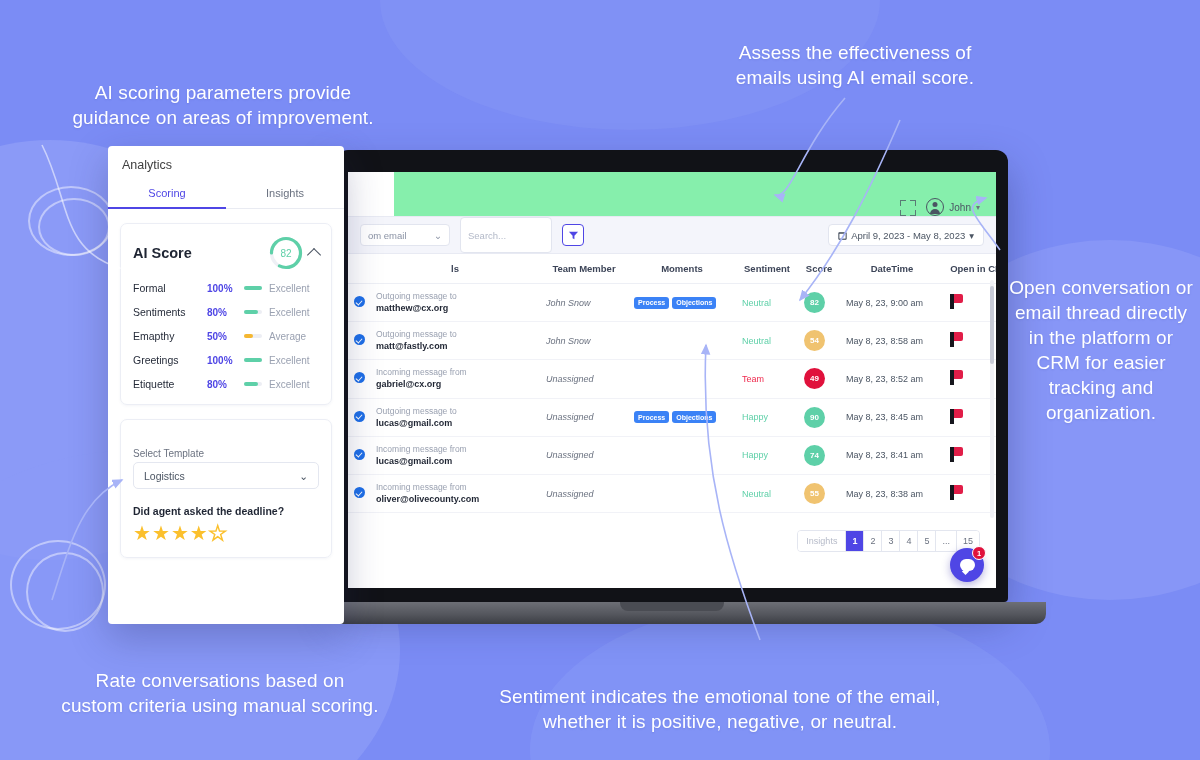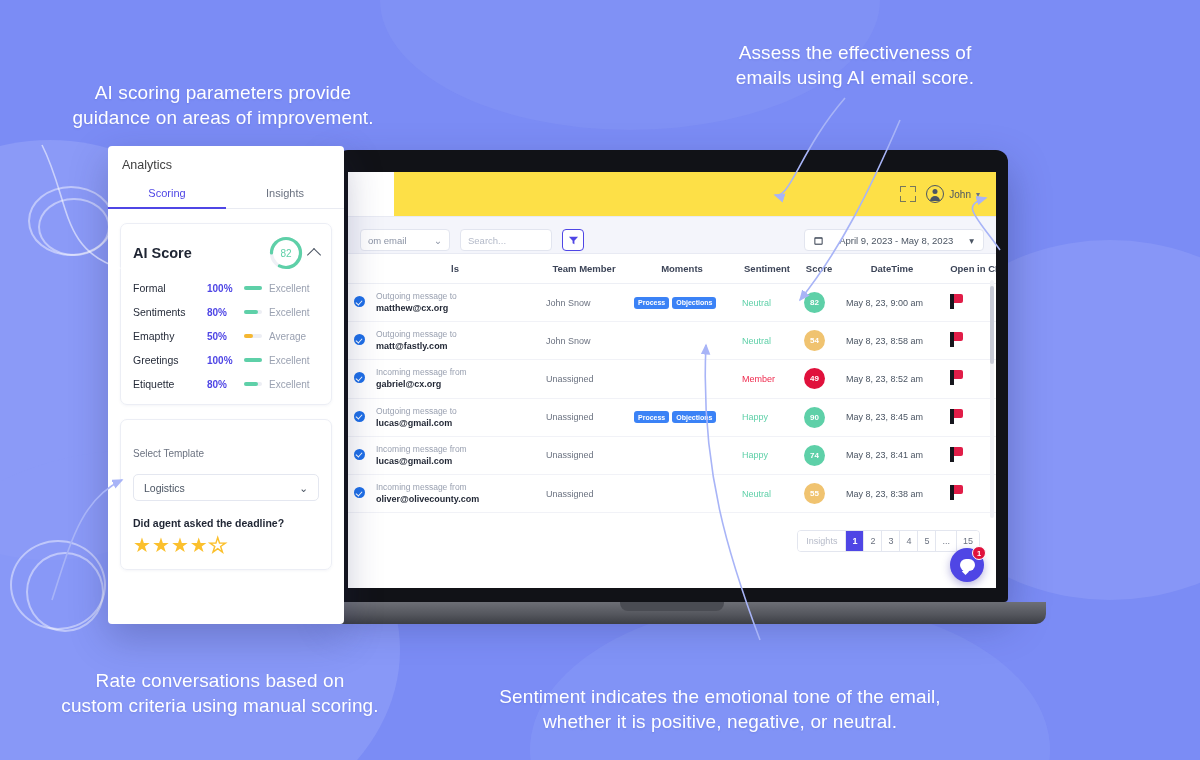--- a/index.html
+++ b/index.html
@@ -65,21 +65,21 @@
     background: linear-gradient(180deg,#6d6f76 0%,#55575e 55%,#3c3e44 100%);
     border-radius: 0 0 10px 10px;
   }
   .base::after{
     content:""; position:absolute; left:50%; transform:translateX(-50%);
     top:0; width:104px; height:9px; background:#4a4c53; border-radius:0 0 8px 8px;
   }
 
   
   .appbar {
-    height:44px; background:#fde047; display:flex; align-items:center;
+    height:44px; background:#86efac; display:flex; align-items:flex-end;
     justify-content:flex-end; padding:0 16px; gap:10px;margin-left:46px;
   }
   .icon-expand { width:16px; height:16px; position:relative; opacity:.75; }
   .icon-expand i{ position:absolute; width:6px; height:6px; border:1.6px solid #4b5563;}
   .icon-expand i:nth-child(1){left:0;top:0;border-right:0;border-bottom:0;}
   .icon-expand i:nth-child(2){right:0;top:0;border-left:0;border-bottom:0;}
   .icon-expand i:nth-child(3){left:0;bottom:0;border-right:0;border-top:0;}
   .icon-expand i:nth-child(4){right:0;bottom:0;border-left:0;border-top:0;}
   .user-chip { display:flex; align-items:center; gap:5px; }
   .avatar {
@@ -88,38 +88,38 @@
   .avatar::before{content:"";position:absolute;left:50%;top:3px;transform:translateX(-50%);
     width:5px;height:5px;border-radius:50%;background:#4b5563;}
   .avatar::after{content:"";position:absolute;left:50%;bottom:1px;transform:translateX(-50%);
     width:10px;height:5px;border-radius:5px 5px 0 0;background:#4b5563;}
   .user-name{font-size:10px;color:#4b5563;}
   .caret{font-size:8px;color:#6b7280;}
 
   
   .toolbar{
     height:38px; background:#f4f5fb; border-top:1px solid #e8eaf3; border-bottom:1px solid #e8eaf3;
-    display:flex; align-items:flex-start; padding:12px 12px; gap:10px;
+    display:flex; align-items:center; padding:12px 12px; gap:10px;
   }
   .select-pill{
     height:22px; min-width:90px; background:#fff; border:1px solid #e2e5ef; border-radius:4px;
     display:flex;align-items:center;justify-content:space-between;padding:0 7px;
     font-size:9.5px;color:#8b93a5; gap:8px;
   }
   .search-pill{
-    height:22px; width:92px; background:#fff;border:1px solid #e2e5ef;border-radius:4px;
+    height:36px; width:92px; background:#fff;border:1px solid #e2e5ef;border-radius:4px;
     display:flex;align-items:center;padding:0 7px;font-size:9.5px;color:#b3b9c8;
   }
   .filter-btn{
     width:22px;height:22px;background:#fff;border:1.4px solid #4f46e5;border-radius:4px;
     display:flex;align-items:center;justify-content:center;
   }
   .date-pill{
     margin-left:auto; height:22px; background:#fff;border:1px solid #e2e5ef;border-radius:4px;
-    display:flex;align-items:center;gap:16px;padding:0 9px;font-size:9.5px;color:#4b5563;
+    display:flex;align-items:center;gap:4px;padding:0 9px;font-size:9.5px;color:#4b5563;
   }
 
   
   .tablewrap{ position:relative; height:266px; overflow:hidden; background:#fff;}
   table{ width:100%; border-collapse:collapse; table-layout:fixed;}
   thead th{
     font-size:9.5px; color:#3d4558; font-weight:bold; text-align:center;
     padding:9px 6px; border-bottom:1px solid #edeff5; background:#fff;
   }
   tbody td{
@@ -128,21 +128,21 @@
   .c-chk{width:22px;} .c-det{width:170px;} .c-team{width:88px;} .c-mom{width:108px;}
   .c-sent{width:62px;} .c-score{width:42px;} .c-date{width:104px;} .c-crm{width:72px;}
 
   .chk{
     width:11px;height:11px;border-radius:50%;background:#1e6fe8;position:relative;display:inline-block;
   }
   .chk::after{content:"";position:absolute;left:3px;top:2.5px;width:3px;height:5px;
     border:1.4px solid #fff;border-top:0;border-left:0;transform:rotate(42deg);}
   .det-top{font-size:8.5px;color:#9aa1b1;line-height:1.3;}
   .det-mail{font-size:9px;color:#1f2533;font-weight:bold;line-height:1.35;}
-  .team{font-size:9px;color:#6b7280;}
+  .team{font-size:9px;color:#6b7280;font-style:italic;}
   .tag{
     display:inline-block;background:#3b82f6;color:#fff;font-size:7px;font-weight:bold;
     border-radius:3px;padding:2.5px 4px;margin-right:3px;
   }
   .sent{font-size:9px;font-weight:500;}
   .s-neutral{color:#5ed0a8;} .s-happy{color:#5ed0a8;} .s-angry{color:#ef2b4f;}
   .score{
     width:21px;height:21px;border-radius:50%;color:#fff;font-size:8px;font-weight:bold;
     display:flex;align-items:center;justify-content:center;
   }
@@ -211,21 +211,21 @@
 
   .param{display:flex;align-items:center;margin-top:12px;gap:0;}
   .p-name{font-size:10.5px;color:#262c3a;width:74px;font-weight:500;}
   .p-pct{font-size:10px;color:#4f46e5;font-weight:bold;width:30px;}
   .p-bar{flex:1;height:4px;border-radius:3px;background:#eceef4;position:relative;margin:0 7px;}
   .p-bar i{display:block;height:4px;border-radius:3px;}
   .p-lab{font-size:10px;color:#9aa1b1;width:50px;}
 
   .field-lab{font-size:10px;color:#6b7280;font-weight:normal;margin-top:16px;}
   .sel{
-    margin-top:15px;height:27px;border:1px solid #e4e7f0;border-radius:5px;display:flex;align-items:center;
+    margin-top:3px;height:27px;border:1px solid #e4e7f0;border-radius:5px;display:flex;align-items:center;
     justify-content:space-between;padding:0 10px;font-size:10.5px;color:#4b5563;
   }
   .q-lab{font-size:10.5px;color:#1f2533;font-weight:bold;margin-top:16px;}
   .stars{margin-top:6px;font-size:20px;letter-spacing:1px;color:#fbc02d;line-height:1;}
   .stars .off{color:#fff;-webkit-text-stroke:1.4px #fbc02d;}
 </style>
 </head>
 <body>
 
 <div id="stage">
@@ -327,21 +327,21 @@
      <td class="c-crm"><span class="crm-ico"></span></td>
                 </tr>
                 <tr>
                   <td class="c-chk"><span class="chk"></span></td>
      <td class="c-det">
         <div class="det-top">Incoming message from</div>
         <div class="det-mail">gabriel@cx.org</div>
      </td>
      <td class="c-team"><span class="team">Unassigned</span></td>
      <td class="c-mom"></td>
-     <td class="c-sent"><span class="sent s-angry">Member</span></td>
+     <td class="c-sent"><span class="sent s-angry">Team</span></td>
      <td class="c-score">
                     <div class="score sc-red">49</div>
                   </td>
      <td class="c-date"><span class="dt">May 8, 23, 8:52 am</span></td>
      <td class="c-crm"><span class="crm-ico"></span></td>
                 </tr>
                 <tr>
                   <td class="c-chk"><span class="chk"></span></td>
      <td class="c-det">
         <div class="det-top">Outgoing message to</div>
@@ -508,20 +508,21 @@
 
       <div class="q-lab">Did agent asked the deadline?</div>
       <div class="stars" id="stars"><span>★</span><span>★</span><span>★</span><span>★</span><span class="off">★</span></div>
     </div>
   </div>
 
   <div class="callout" id="co-ai">AI scoring parameters provide
 guidance on areas of improvement.</div>
   <div class="callout" id="co-assess">Assess the effectiveness of
 emails using AI email score.</div>
+  <div class="callout" id="co-open">Open conversation or email thread directly in the platform or CRM for easier tracking and organization.</div>
   <div class="callout" id="co-rate">Rate conversations based on
 custom criteria using manual scoring.</div>
   <div class="callout" id="co-sent">Sentiment indicates the emotional tone of the email,
 whether it is positive, negative, or neutral.</div>
 
   <svg id="arrows">
     <defs>
       <marker id="ah" markerWidth="8" markerHeight="8" refX="6" refY="3" orient="auto">
         <path d="M0,0 L7,3 L0,6 z" fill="#a8b4f7"></path>
       </marker>

